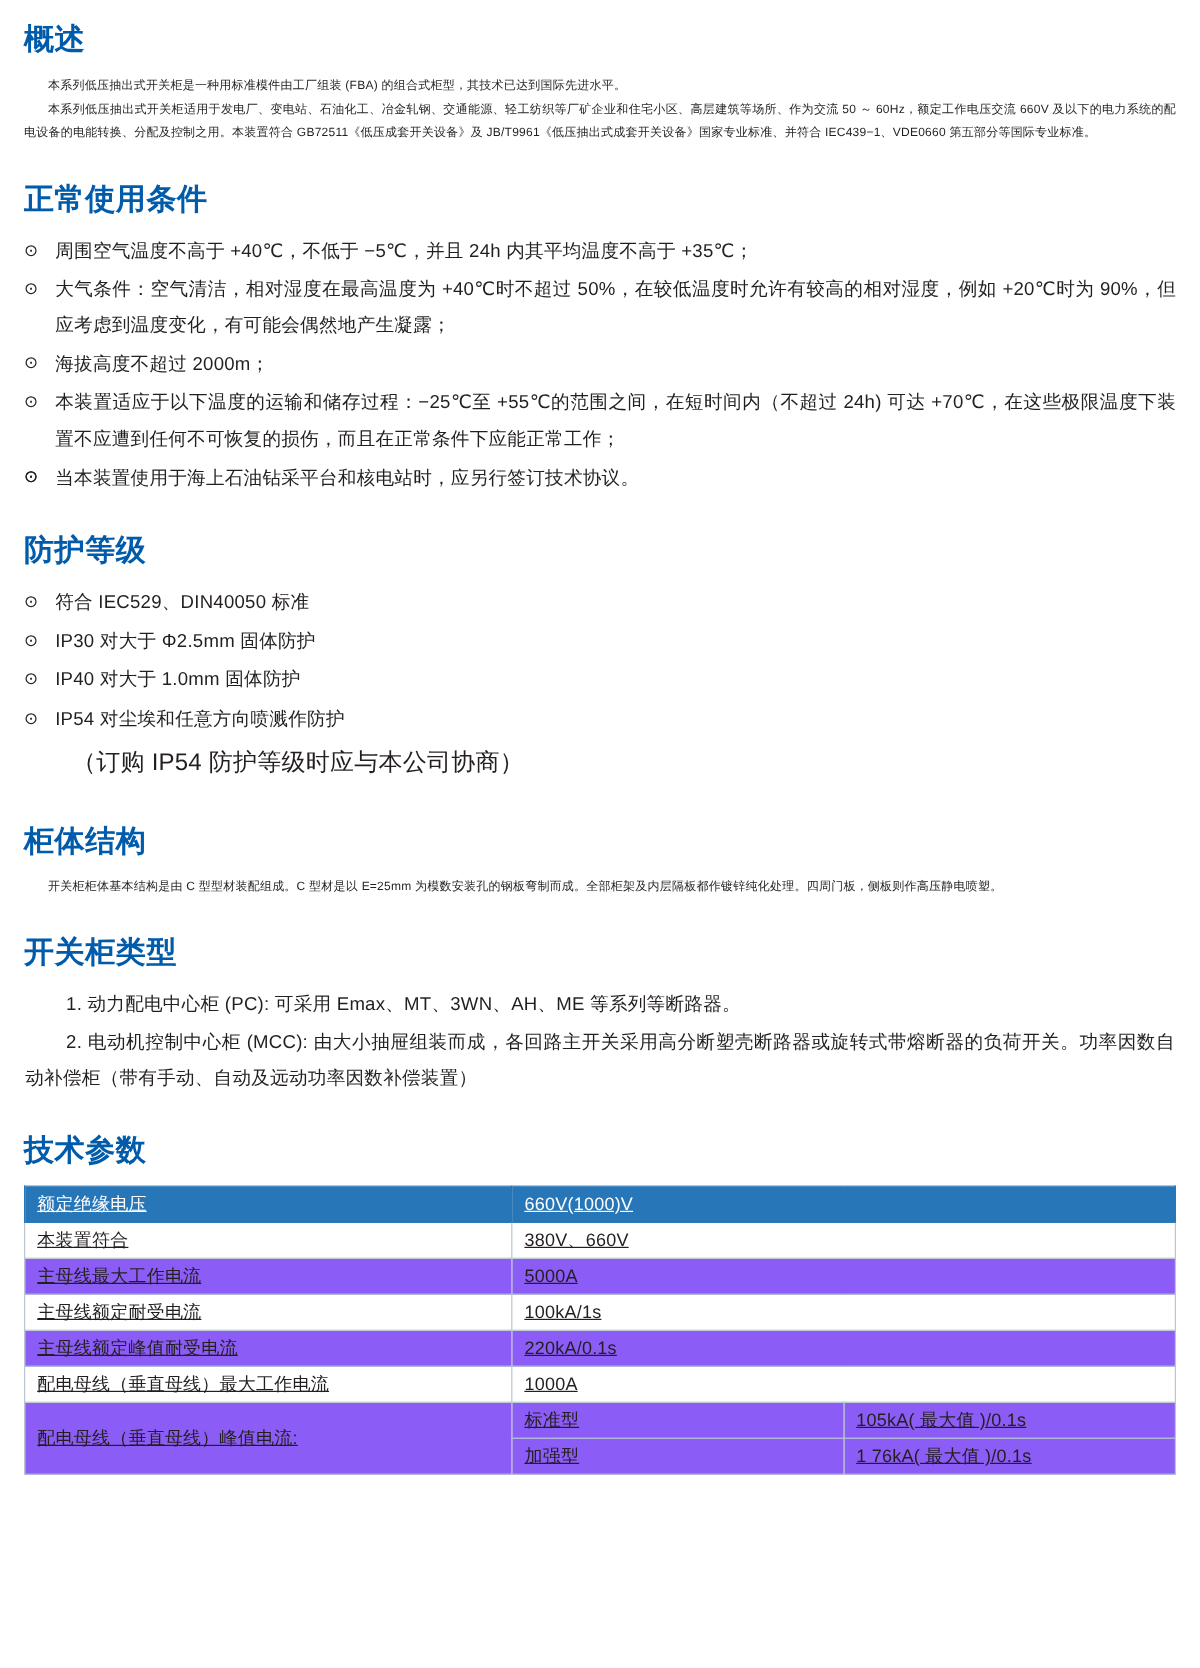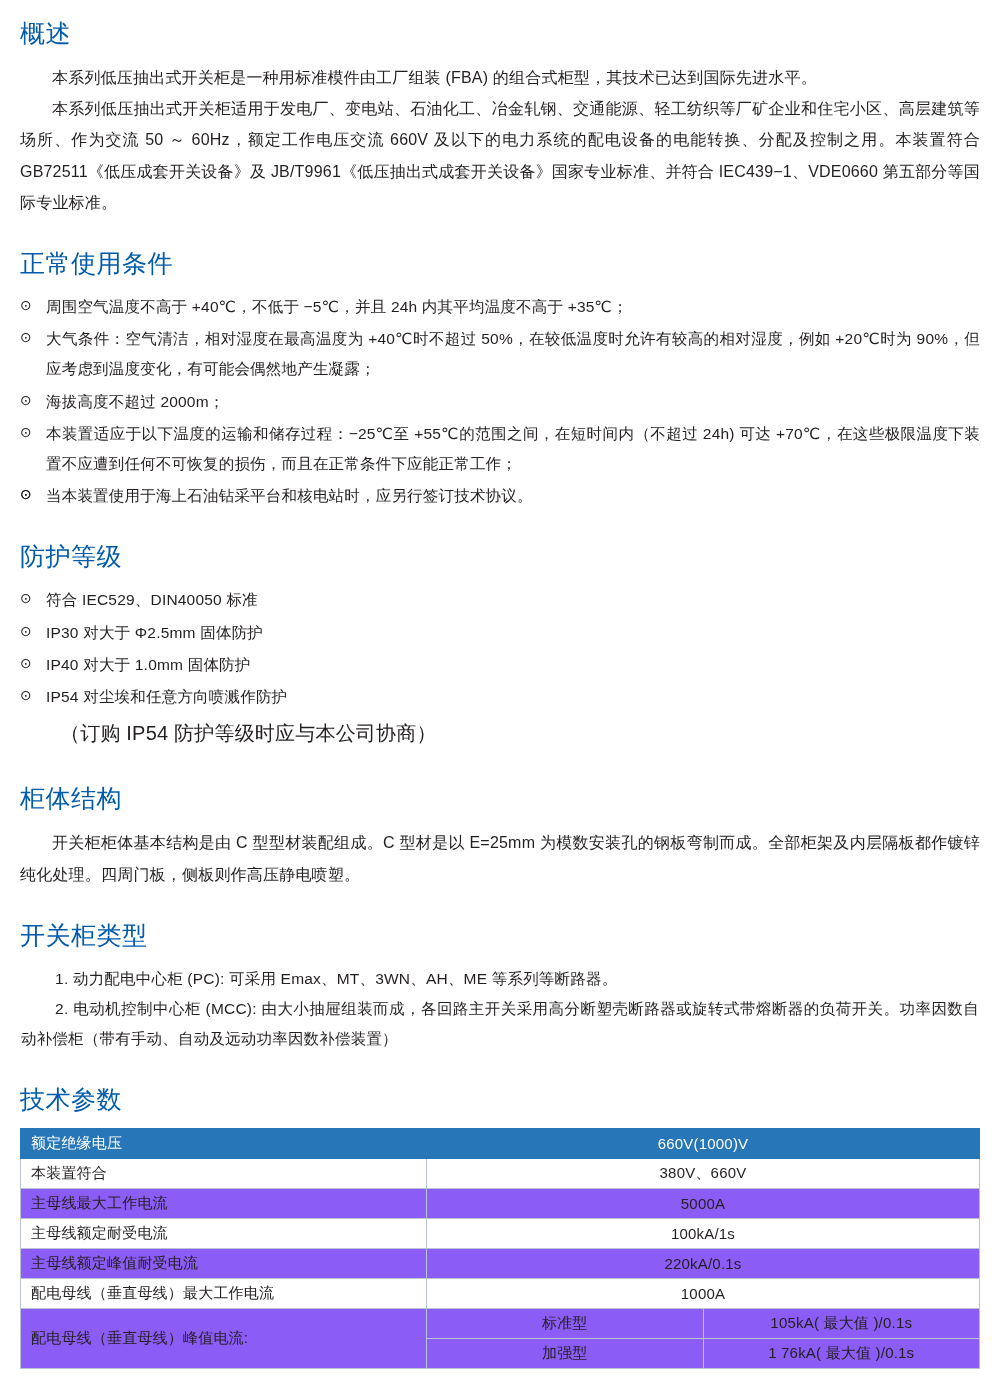--- a/index.html
+++ b/index.html
@@ -17,30 +17,30 @@
   .page {
     position: relative;
     width: 1000px;
     min-height: 1390px;
     padding: 18px 20px 10px 20px;
     box-sizing: border-box;
   }
   h2.section-title {
     color: #005bab;
     font-size: 25px;
-    font-weight: 400;
+    font-weight: 700;
     margin: 0 0 14px 0;
     letter-spacing: 0.5px;
     line-height: 1.2;
   }
   .section {
     margin-bottom: 30px;
   }
   p.para {
-    font-size: 16px;
+    font-size: 10px;
     line-height: 1.95;
     margin: 0;
     text-align: justify;
     text-justify: inter-ideograph;
     letter-spacing: 0.2px;
   }
   p.indent {
     text-indent: 2em;
   }
   ul.bullets {
@@ -91,31 +91,30 @@
     font-size: 15px;
     table-layout: fixed;
   }
   table.spec tr {
     height: 30px;
   }
   table.spec td {
     border: 1px solid #b9c6d2;
     padding: 4px 10px;
     letter-spacing: 0.2px;
+    text-decoration: underline;
   }
   td.label {
     width: 385px;
     text-align: left;
   }
   td.mid {
     width: 125px;
-    text-align: center;
   }
   td.value {
-    text-align: center;
   }
   tr.head td {
     background: #2776b8;
     color: #ffffff;
     border: 1px solid #2776b8;
   }
   tr.zebra td {
     background: #8b5cf6;
   }
   .spec-wrap {

